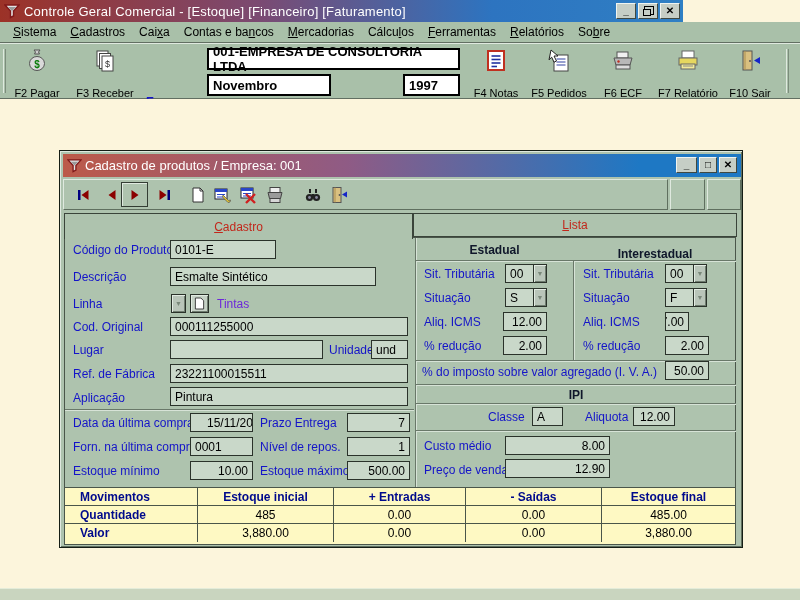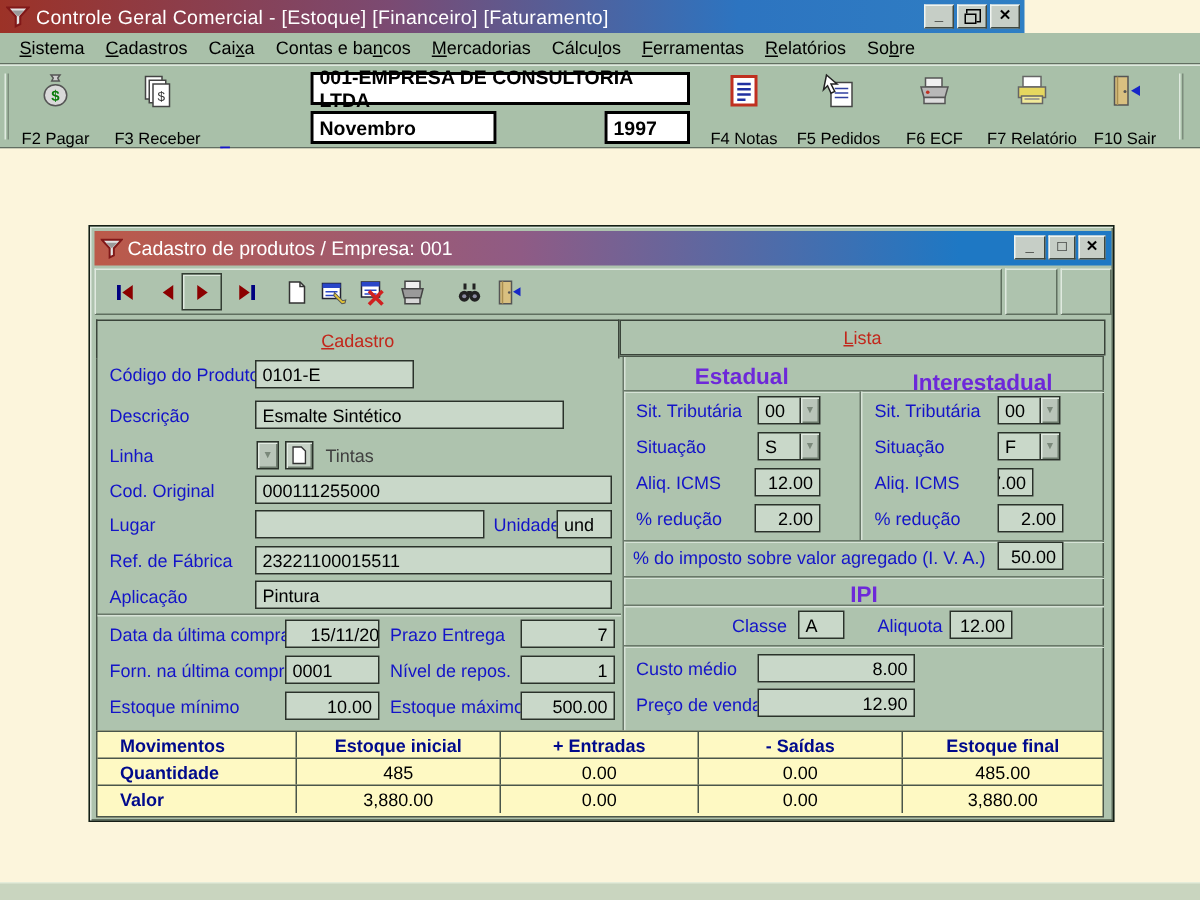--- a/index.html
+++ b/index.html
@@ -47,21 +47,21 @@
   .pico { position:absolute; top:7px; width:18px; height:18px; display:flex; align-items:center; justify-content:center; }
   .navbox { position:absolute; left:58px; top:3px; width:27px; height:25px; border:1px solid #333d33; box-shadow:inset 1px 1px 0 #dfe9df; display:flex; align-items:center; justify-content:center; }
 
   .tab { position:absolute; top:62px; height:24px; background:#aec3ae; border:1px solid #3a443a;
     display:flex; align-items:center; justify-content:center; font-size:12px; color:#c2271b; }
   .tab.active { height:26px; border-bottom:none; z-index:3; }
 
   #content { left:4px; top:86px; width:672px; height:308px; border:1px solid #4a564a; background:#aec3ae; }
 
   .lbl { position:absolute; font-size:12px; color:#1414c8; white-space:nowrap; }
-  .hdr { position:absolute; font-size:15px; font-weight:bold; color:#6d28d9; text-align:center; }
+  .hdr { position:absolute; font-size:12px; font-weight:bold; color:#0f172a; text-align:center; }
   .fld { position:absolute; height:19px; background:#c9d8c9; border:1px solid #2a322a; font-size:12px; color:#000;
     display:flex; align-items:center; padding:0 4px; overflow:hidden; white-space:nowrap; }
   .fld.num { justify-content:flex-end; }
   .combo { position:absolute; height:19px; background:#c9d8c9; border:1px solid #2a322a; display:flex; }
   .combo .val { flex:1; font-size:12px; color:#000; display:flex; align-items:center; padding-left:4px; }
   .cbtn { width:13px; height:100%; background:#b9c5b9; border-left:1px solid #2a322a;
     box-shadow:inset 1px 1px 0 #e2ebe2, inset -1px -1px 0 #6f7d6f;
     color:#7a887a; font-size:7px; display:flex; align-items:center; justify-content:center; }
   .sbtn { position:absolute; height:19px; background:#c6d2c6; border:1px solid #2a322a;
     box-shadow:inset 1px 1px 0 #e2ebe2, inset -1px -1px 0 #6f7d6f; display:flex; align-items:center; justify-content:center; }
@@ -300,21 +300,21 @@
   <span class="lbl" style="left:13px;top:119px">Descrição</span>
   <div class="fld" style="left:110px;top:116px;width:206px">Esmalte Sintético</div>
 
   <span class="lbl" style="left:13px;top:146px">Linha</span>
   <span class="cbtn abs" style="left:111px;top:143px;width:15px;height:19px;border:1px solid #2a322a">▼</span>
   <span class="sbtn" style="left:130px;top:143px;width:19px">
     <svg width="11" height="13" viewBox="0 0 12 14">
         <path d="M1.5 1 h6 l3 3 v9 h-9 z" fill="#fff" stroke="#333"></path>
       </svg>
   </span>
-  <span class="lbl" style="left:157px;top:146px;color:#404040">Tintas</span>
+  <span class="lbl" style="left:157px;top:146px;color:#6d28d9">Tintas</span>
 
   <span class="lbl" style="left:13px;top:169px">Cod. Original</span>
   <div class="fld" style="left:110px;top:166px;width:238px">000111255000</div>
 
   <span class="lbl" style="left:13px;top:192px">Lugar</span>
   <div class="fld" style="left:110px;top:189px;width:153px"></div>
   <span class="lbl" style="left:269px;top:192px">Unidade</span>
   <div class="fld" style="left:311px;top:189px;width:37px">und</div>
 
   <span class="lbl" style="left:13px;top:216px">Ref. de Fábrica</span>

